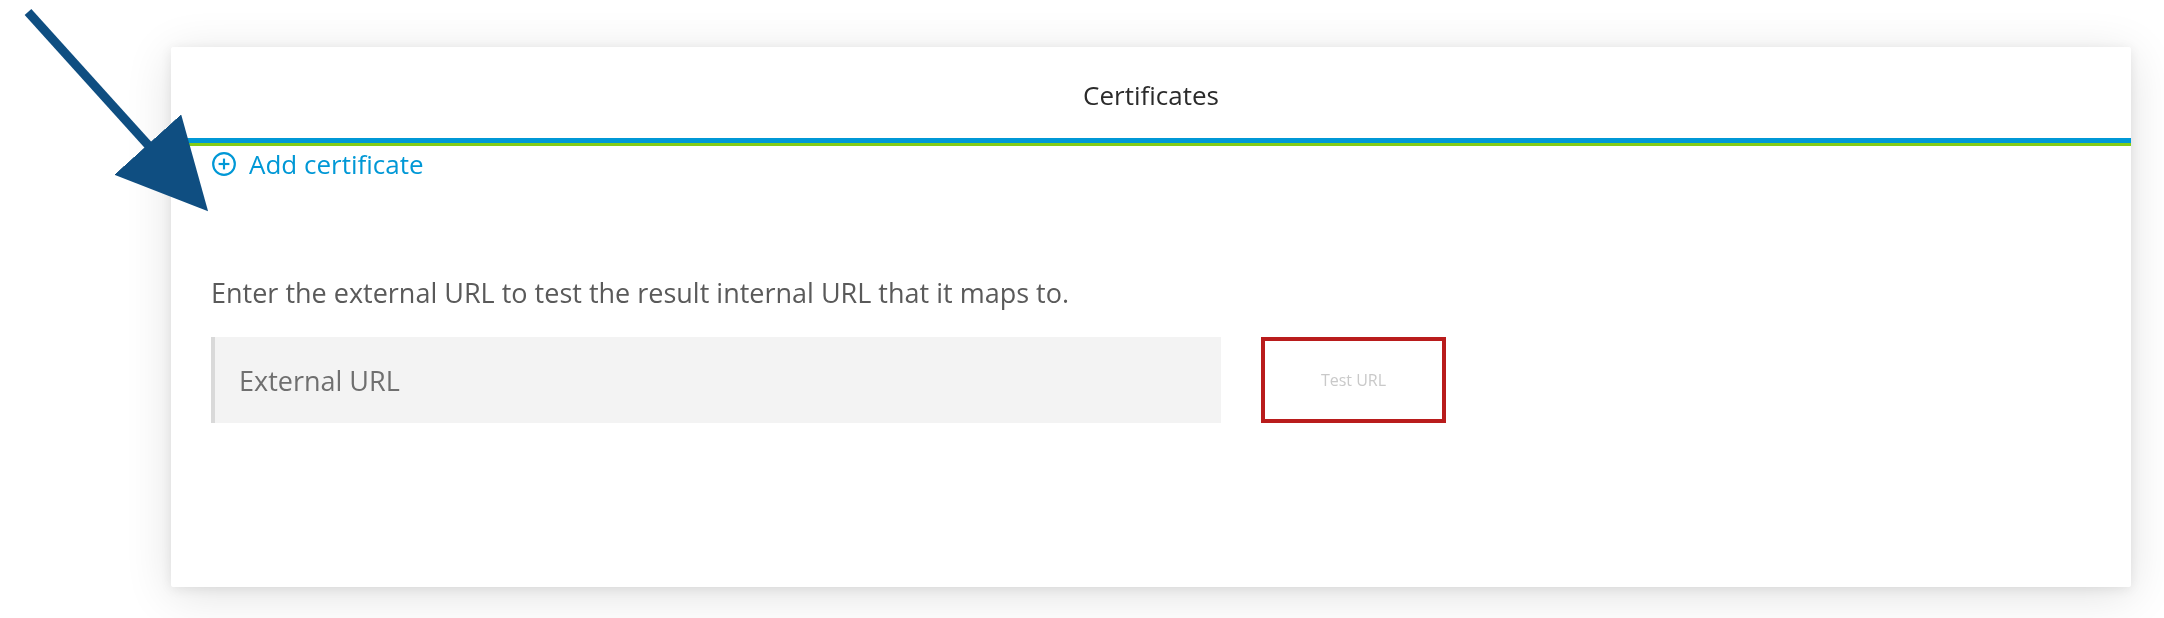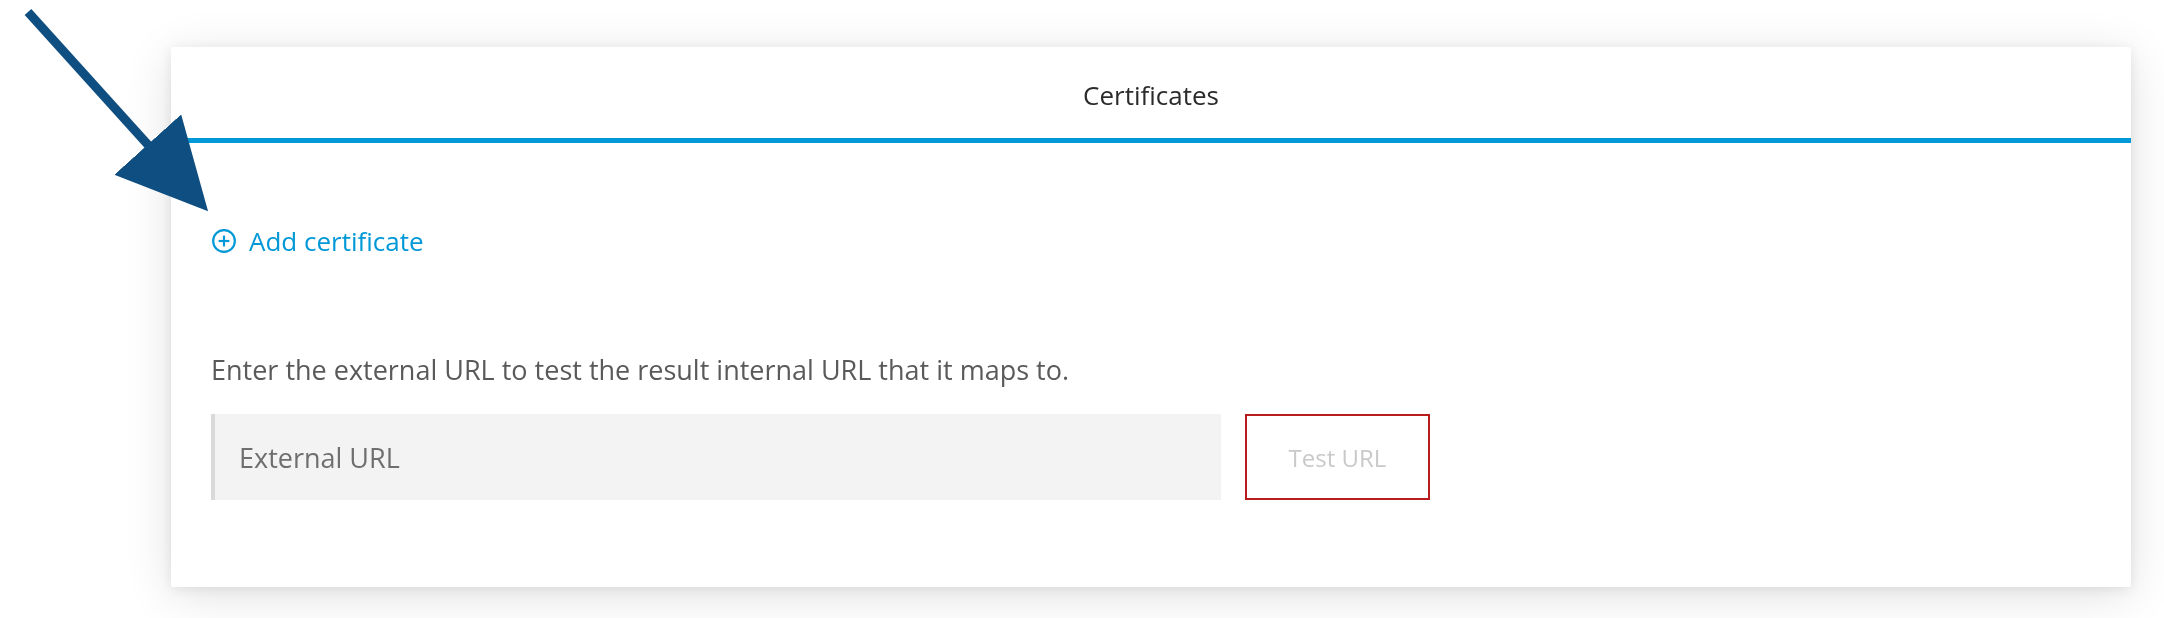--- a/index.html
+++ b/index.html
@@ -27,21 +27,21 @@
       top: 47px;
       width: 1960px;
       height: 540px;
       background: #ffffff;
       box-shadow: 0 8px 48px rgba(0,0,0,0.12), 0 2px 12px rgba(0,0,0,0.08);
       border-radius: 2px;
     }
     .tabs {
       display: flex;
       width: 100%;
-      border-bottom: 2px solid #84cc16;
+      border-bottom: 5px solid #84cc16;
     }
     .tab {
       flex: 1;
       text-align: center;
       padding: 30px 0 28px 0;
       font-size: 26px;
       color: #a3a3a3;
       cursor: pointer;
       position: relative;
     }
@@ -57,38 +57,37 @@
       height: 5px;
       background: #0098d6;
     }
     .content {
       padding: 0 40px;
     }
     .add-link {
       display: inline-flex;
       align-items: center;
       gap: 12px;
-      margin-top: 80px;
       margin-left: 0px;
       color: #0098d6;
       font-size: 26px;
       cursor: pointer;
     }
     .add-link svg {
       width: 26px;
       height: 26px;
     }
     .instruction {
       margin-top: 92px;
       font-size: 27px;
       color: #5a5a5a;
     }
     .input-row {
       display: flex;
-      gap: 24px;
+      gap: 40px;
       margin-top: 26px;
       align-items: stretch;
     }
     .text-input {
       width: 1010px;
       height: 86px;
       background: #f3f3f3;
       border: none;
       border-left: 4px solid #d9d9d9;
       padding: 0 24px;
@@ -97,23 +96,23 @@
       outline: none;
       font-family: inherit;
     }
     .text-input::placeholder {
       color: #6f6f6f;
     }
     .test-btn {
       width: 185px;
       height: 86px;
       background: #ffffff;
-      border: 2px solid #b91c1c;
+      border: 4px solid #b91c1c;
       color: #c9c9c9;
-      font-size: 24px;
+      font-size: 16px;
       cursor: pointer;
       font-family: inherit;
     }
   </style>
 </head>
 <body>
 
 <svg class="annotation-arrow" width="260" height="240">
   <defs>
     <marker id="arrowhead" markerWidth="12" markerHeight="12" refX="8" refY="5" orient="auto">

